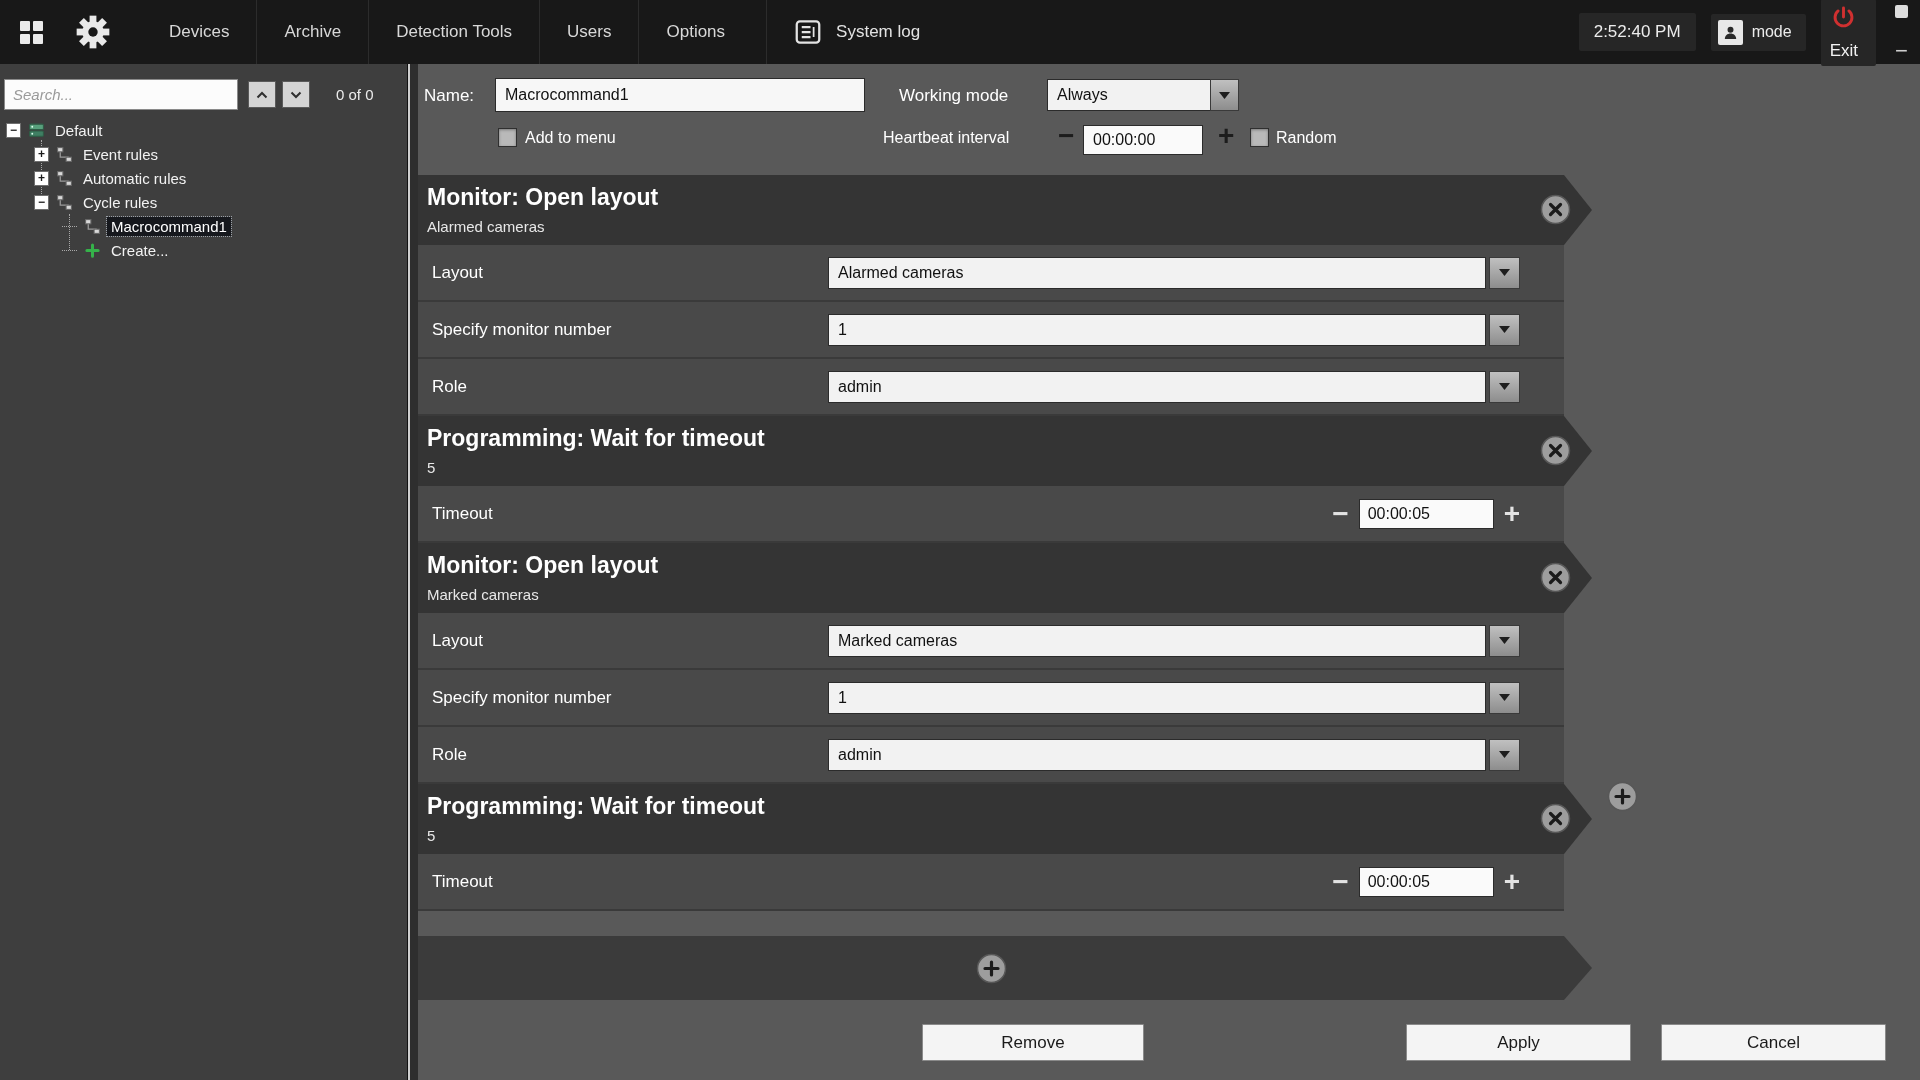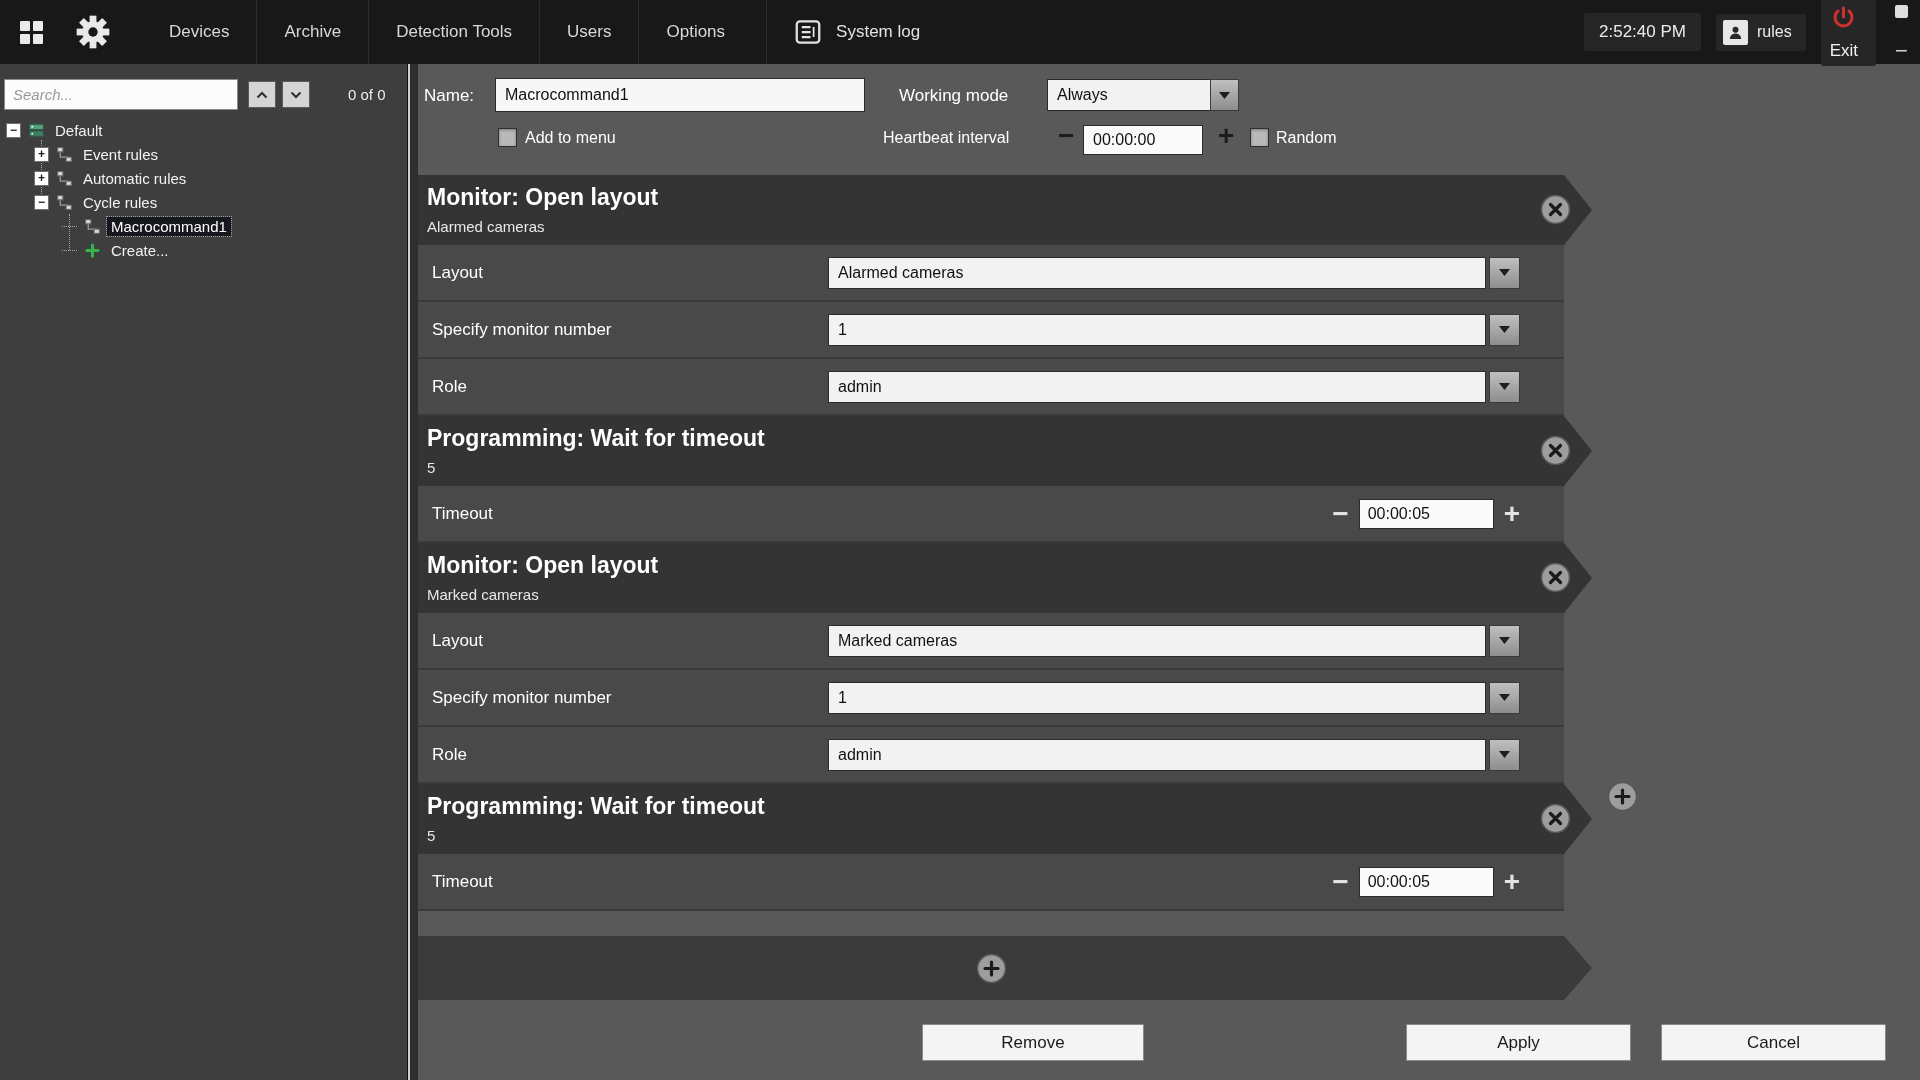--- a/index.html
+++ b/index.html
@@ -28,21 +28,21 @@
   .win-min { color:#cfcfcf; font-size:22px; line-height:14px; cursor:pointer; }
 
   
   .sidebar { position:absolute; top:64px; left:0; width:407px; bottom:0; background:#3e3e3e; }
   .search-row { display:flex; align-items:center; margin:15px 6px 8px 4px; }
   .search-input { width:234px; height:31px; border:1px solid #8a8a8a; background:#fcfcfc; font-style:italic; font-size:15px; padding:0 8px; color:#333; font-family:inherit; }
   .search-input::placeholder { color:#9a9a9a; font-style:italic; }
   .nav-btn { width:28px; height:27px; background:#d4d4d4; border:1px solid #5a5a5a; display:flex; align-items:center; justify-content:center; cursor:pointer; }
   .nav-btn:first-of-type { margin-left:10px; }
   .nav-btn + .nav-btn { margin-left:6px; }
-  .search-count { color:#ececec; font-size:15px; margin-left:38px; }
+  .search-count { color:#ececec; font-size:15px; margin-left:26px; }
   .tree { position:relative; margin-top:8px; font-size:15px; color:#f2f2f2; }
   .tree-row { height:24px; display:flex; align-items:center; gap:6px; cursor:pointer; position:relative; }
   .expander { width:15px; height:15px; background:#ffffff; border:1px solid #6f6f6f; color:#1c1c1c; font-size:12px; line-height:12px; text-align:center; font-weight:bold; flex:none; z-index:2; }
   .expander-spacer { width:15px; height:0; border-top:1px dotted #a8a8a8; align-self:center; flex:none; }
   .tree-icon { width:18px; height:18px; flex:none; display:flex; align-items:center; justify-content:center; }
   .tree-label { padding:1px 4px; white-space:nowrap; }
   .tree-row.selected .tree-label { background:#16181d; outline:1px dotted #9aa0a8; color:#fff; }
   .tree-vline { position:absolute; width:0; border-left:1px dotted #a8a8a8; z-index:1; }
   .vline1 { left:41px; top:22px; height:62px; }
   .vline2 { left:69px; top:96px; height:36px; }
@@ -130,21 +130,21 @@
     </div>
     <div class="tb-right">
       <div class="time-badge">2:52:40 PM</div>
       <div class="user-badge">
         <span class="user-ic">
           <svg width="17" height="17" viewBox="0 0 24 24" fill="#2a2a2a">
               <circle cx="12" cy="8" r="4.2"></circle>
               <path d="M4 21c0-4.4 3.6-7.5 8-7.5s8 3.1 8 7.5z"></path>
             </svg>
         </span>
-        <span>rules</span>
+        <span>mode</span>
       </div>
       <div class="exit-badge">
         <svg width="27" height="27" viewBox="0 0 24 24" fill="none" stroke="#d03030" stroke-width="2.6" stroke-linecap="round">
             <path d="M12 3.5v8"></path>
             <path d="M7.2 6.2a7.5 7.5 0 1 0 9.6 0"></path>
           </svg>
         <span>Exit</span>
       </div>
       <div class="win-controls">
         <span class="win-sq"></span>

